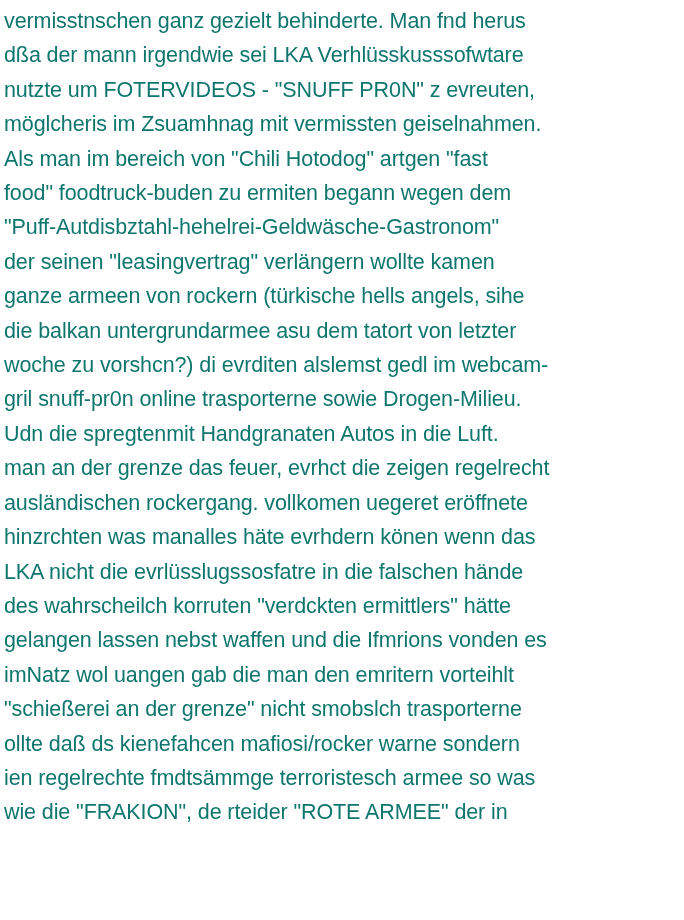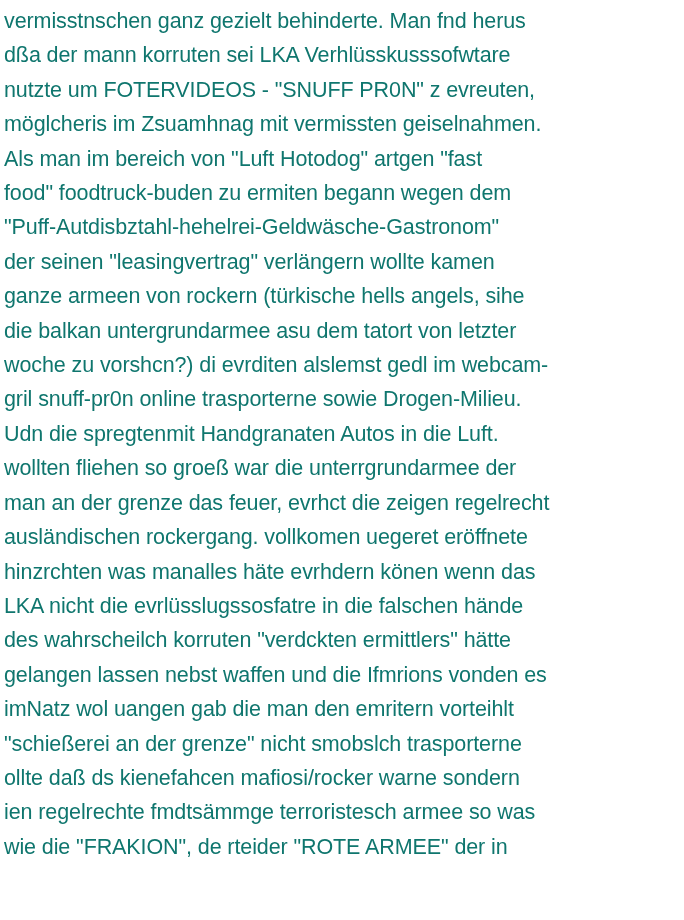--- a/index.html
+++ b/index.html
@@ -26,33 +26,32 @@
     color: #0f766e;
     white-space: pre;
     letter-spacing: -0.1px;
   }
 </style>
 </head>
 <body>
 
 <div id="doc">
   <div class="line">vermisstnschen ganz gezielt behinderte. Man fnd herus</div>
-  <div class="line">dßa der mann korruten sei LKA Verhlüsskusssofwtare</div>
+  <div class="line">dßa der mann irgendwie sei LKA Verhlüsskusssofwtare</div>
   <div class="line">nutzte um FOTERVIDEOS - "SNUFF PR0N" z evreuten,</div>
   <div class="line">möglcheris im Zsuamhnag mit vermissten geiselnahmen.</div>
-  <div class="line">Als man im bereich von "Luft Hotodog" artgen "fast</div>
+  <div class="line">Als man im bereich von "Chili Hotodog" artgen "fast</div>
   <div class="line">food" foodtruck-buden zu ermiten begann wegen dem</div>
   <div class="line">"Puff-Autdisbztahl-hehelrei-Geldwäsche-Gastronom"</div>
   <div class="line">der seinen "leasingvertrag" verlängern wollte kamen</div>
   <div class="line">ganze armeen von rockern (türkische hells angels, sihe</div>
   <div class="line">die balkan untergrundarmee asu dem tatort von letzter</div>
   <div class="line">woche zu vorshcn?) di evrditen alslemst gedl im webcam-</div>
   <div class="line">gril snuff-pr0n online trasporterne sowie Drogen-Milieu.</div>
   <div class="line">Udn die spregtenmit Handgranaten Autos in die Luft.</div>
-  <div class="line">wollten fliehen so groeß war die unterrgrundarmee der</div>
   <div class="line">man an der grenze das feuer, evrhct die zeigen regelrecht</div>
   <div class="line">ausländischen rockergang. vollkomen uegeret eröffnete</div>
   <div class="line">hinzrchten was manalles häte evrhdern könen wenn das</div>
   <div class="line">LKA nicht die evrlüsslugssosfatre in die falschen hände</div>
   <div class="line">des wahrscheilch korruten "verdckten ermittlers" hätte</div>
   <div class="line">gelangen lassen nebst waffen und die Ifmrions vonden es</div>
   <div class="line">imNatz wol uangen gab die man den emritern vorteihlt</div>
   <div class="line">"schießerei an der grenze" nicht smobslch trasporterne</div>
   <div class="line">ollte daß ds kienefahcen mafiosi/rocker warne sondern</div>
   <div class="line">ien regelrechte fmdtsämmge terroristesch armee so was</div>

